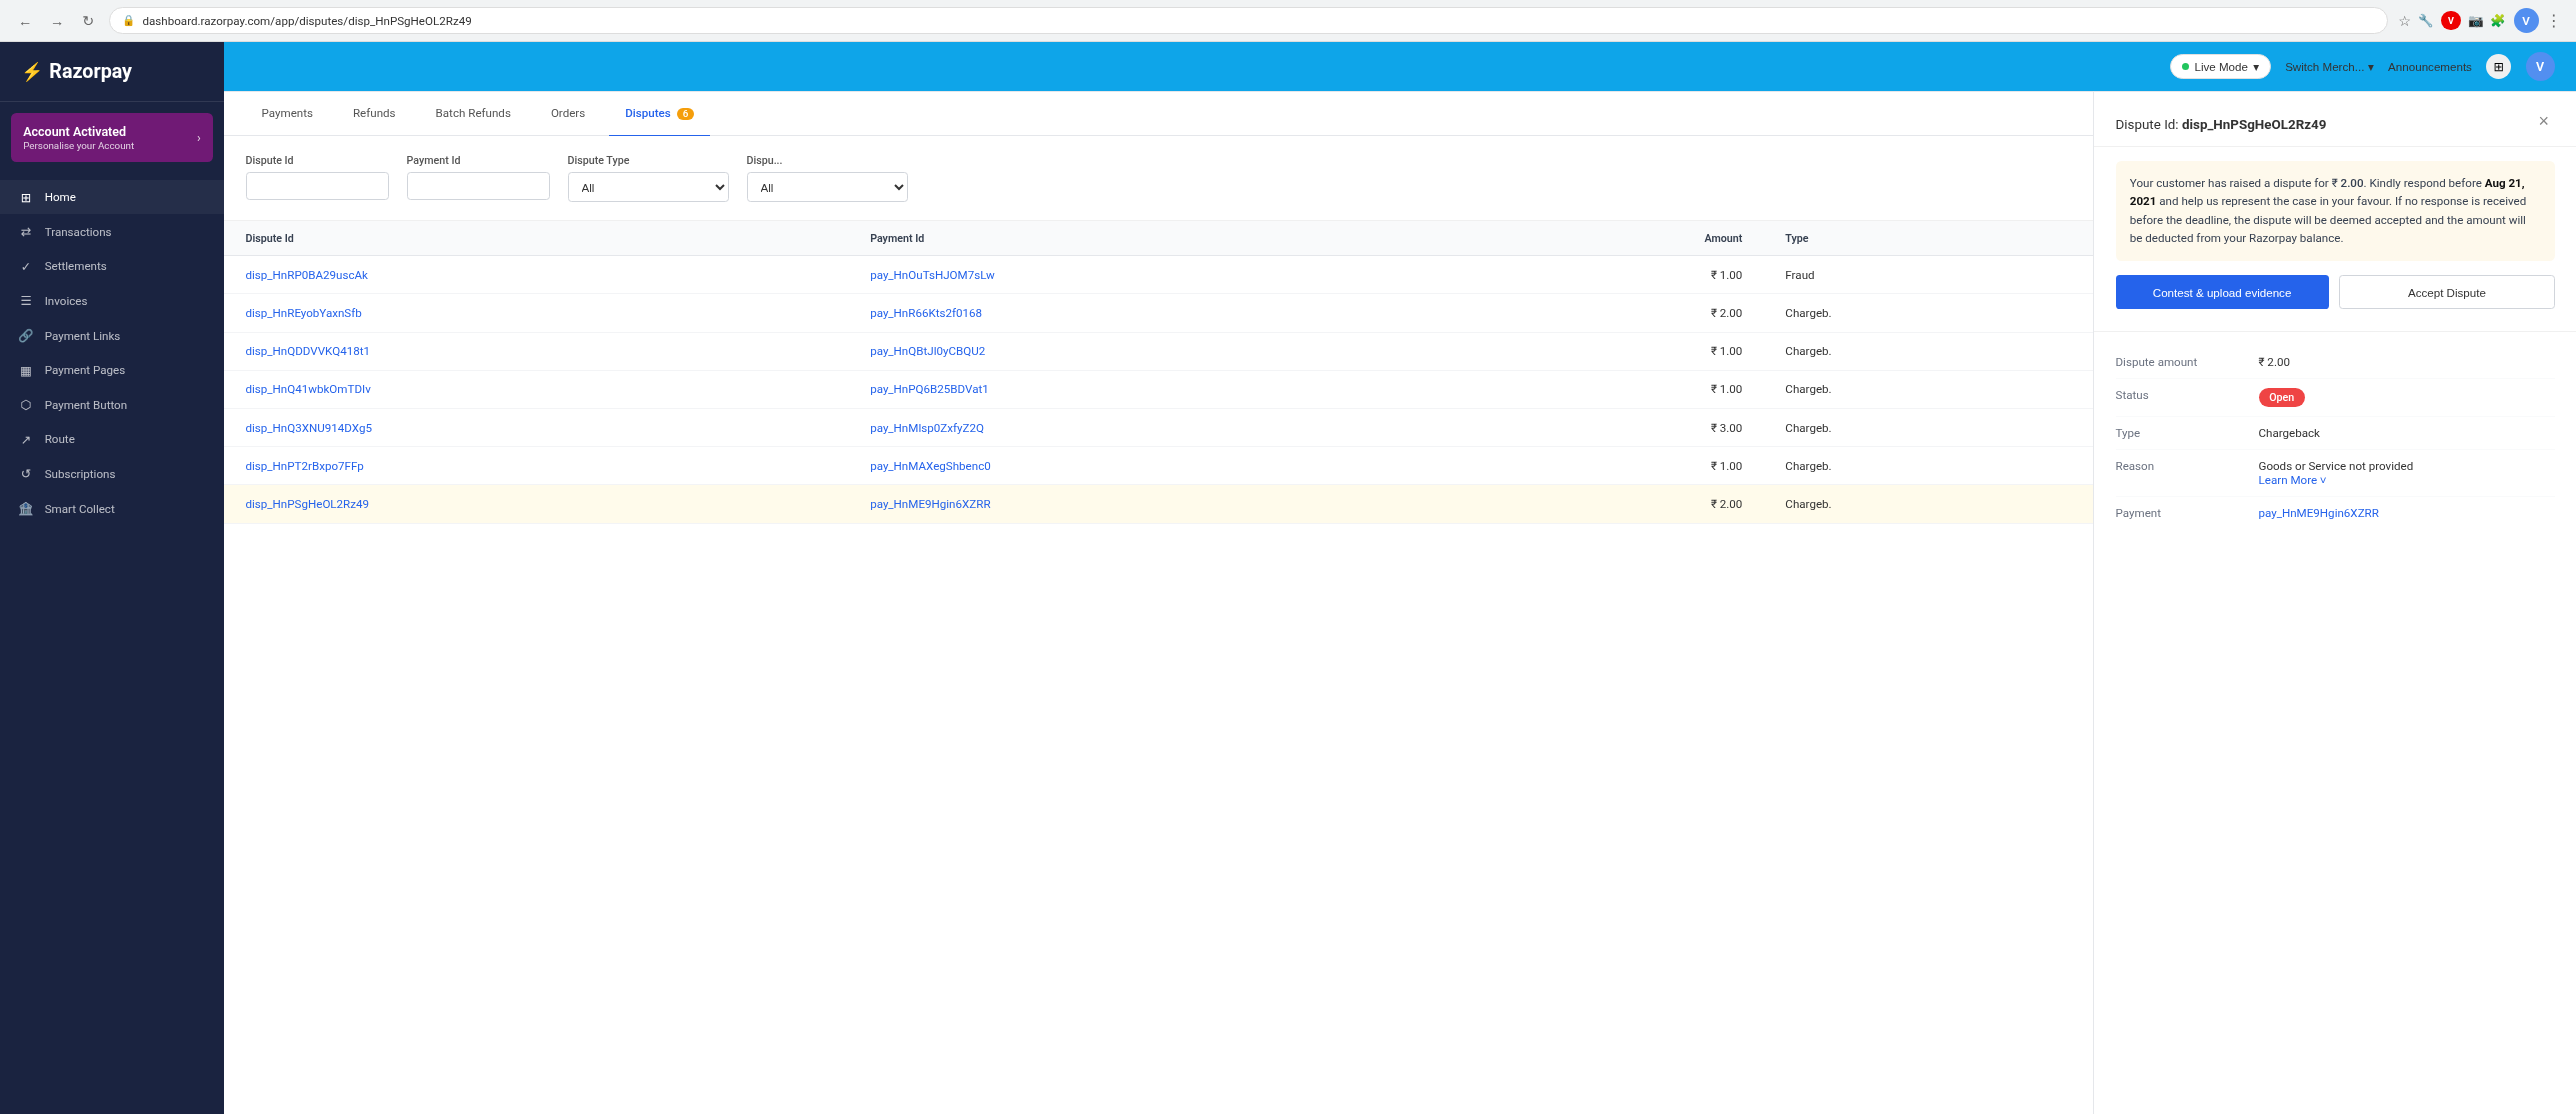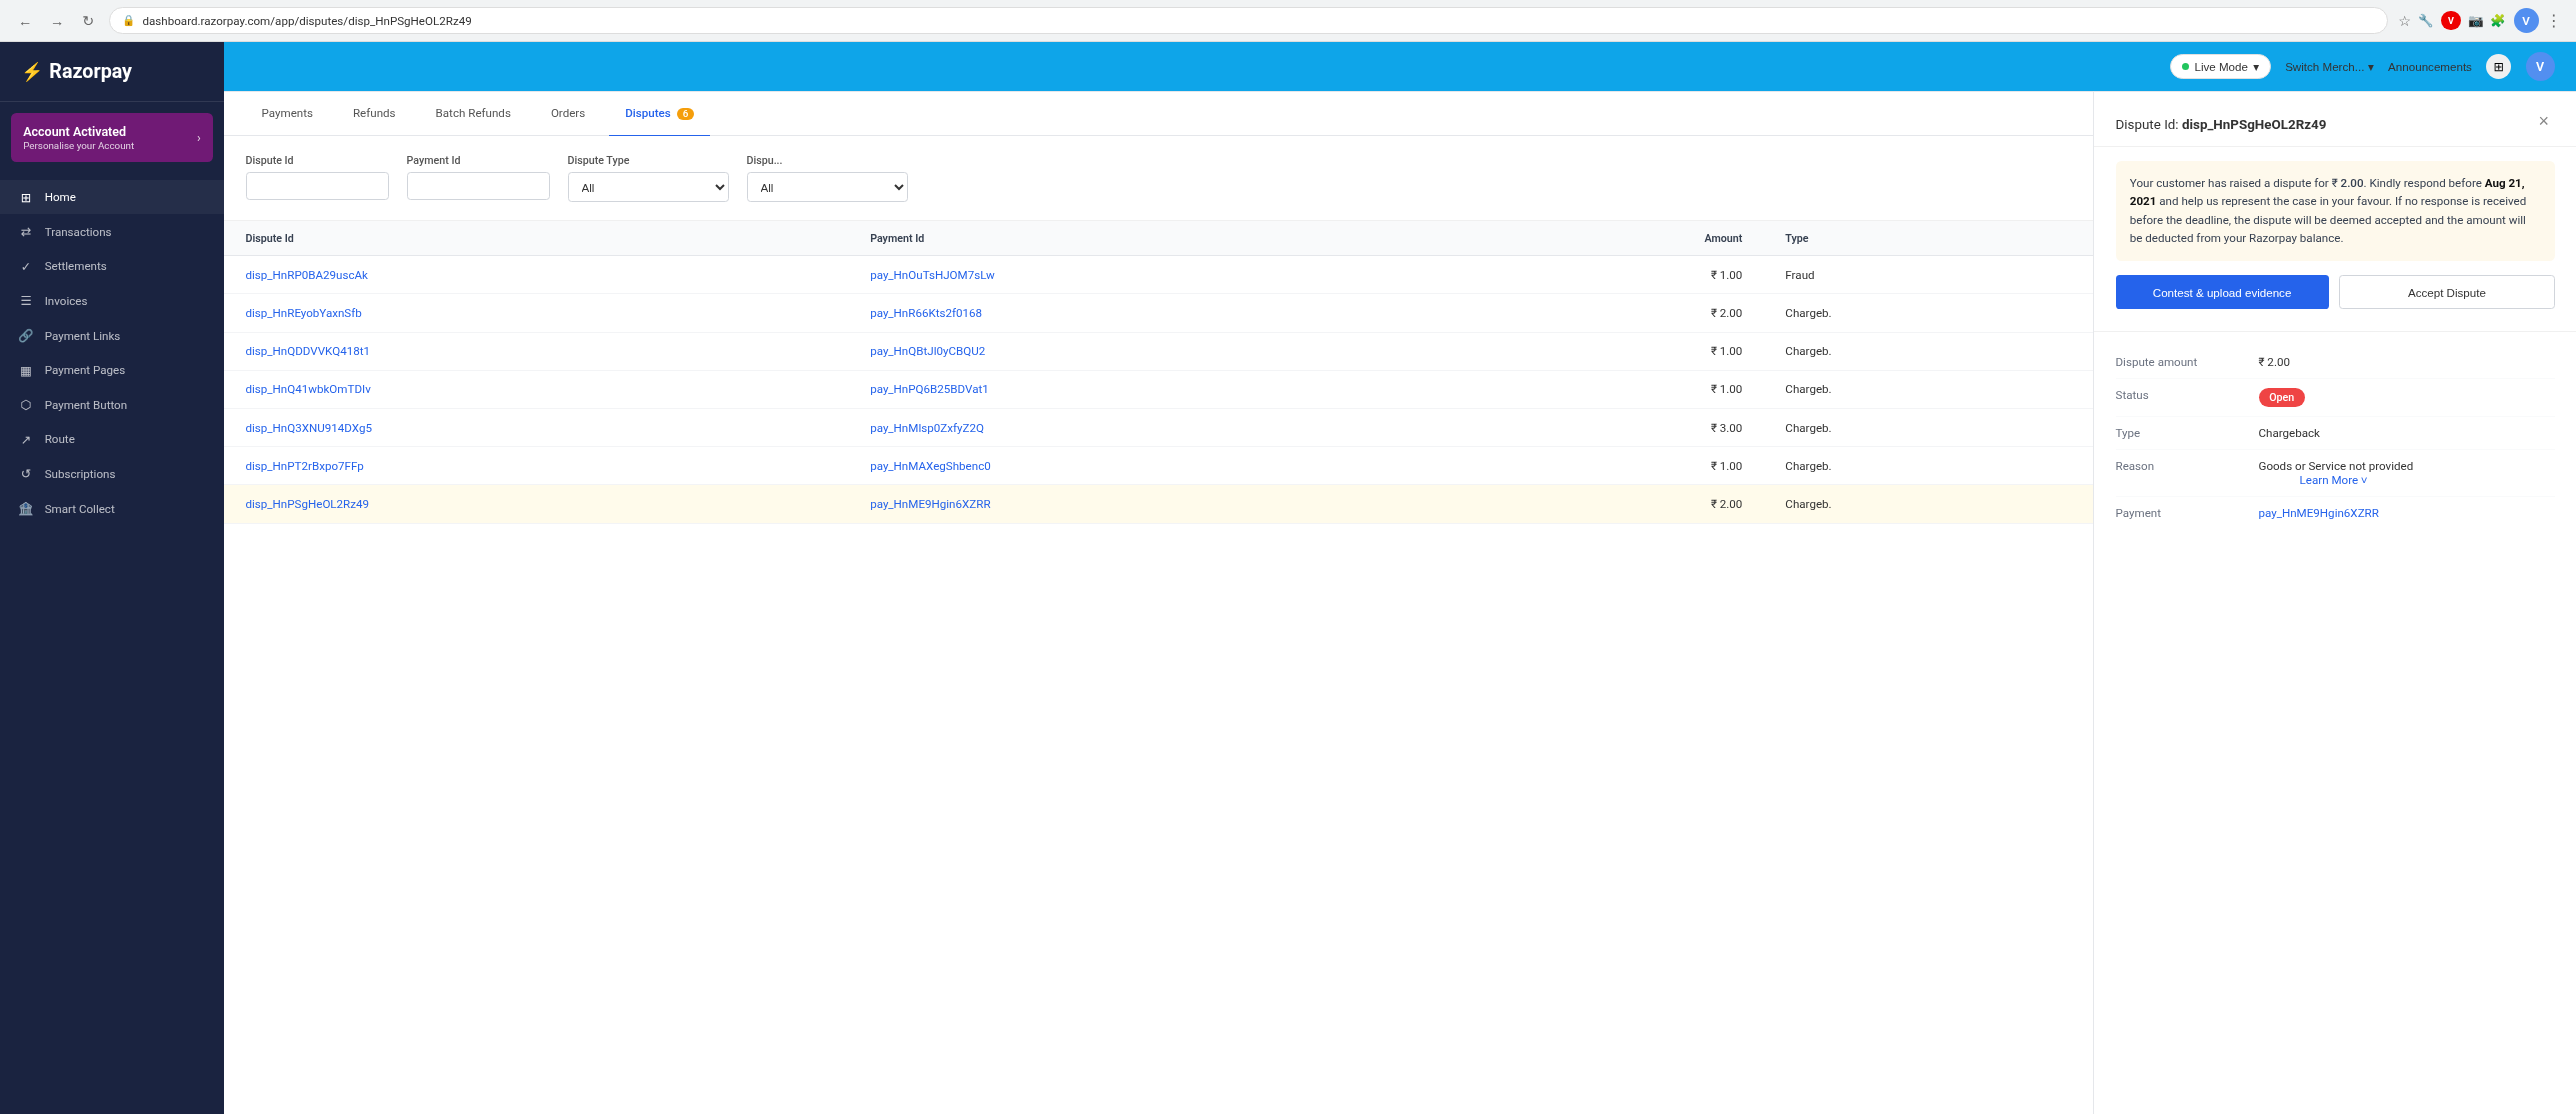--- a/index.html
+++ b/index.html
@@ -264,21 +264,21 @@
     .detail-key { width: 143px; min-width: 143px; color: #6b7280; font-size: 11.6px; }
     .detail-value { color: #333; font-size: 11.6px; }
     .status-badge-open {
       background: #ef4444;
       color: #fff;
       border-radius: 10.7px;
       padding: 2.7px 10.7px;
       font-size: 10.7px;
       font-weight: 500;
     }
-    .learn-more { color: #2563eb; cursor: pointer; font-size: 11.6px; display: flex; align-items: center; gap: 2.7px; margin-left: 41px; }
+    .learn-more { color: #2563eb; cursor: pointer; font-size: 11.6px; display: flex; align-items: center; gap: 2.7px; }
     .payment-link { color: #2563eb; cursor: pointer; font-size: 11.6px; }
 
     
     .browser-bar {
       background: #f1f3f4;
       border-bottom: 0.9px solid #ddd;
       padding: 7.2px 14.3px;
       display: flex;
       align-items: center;
       gap: 10.7px;

